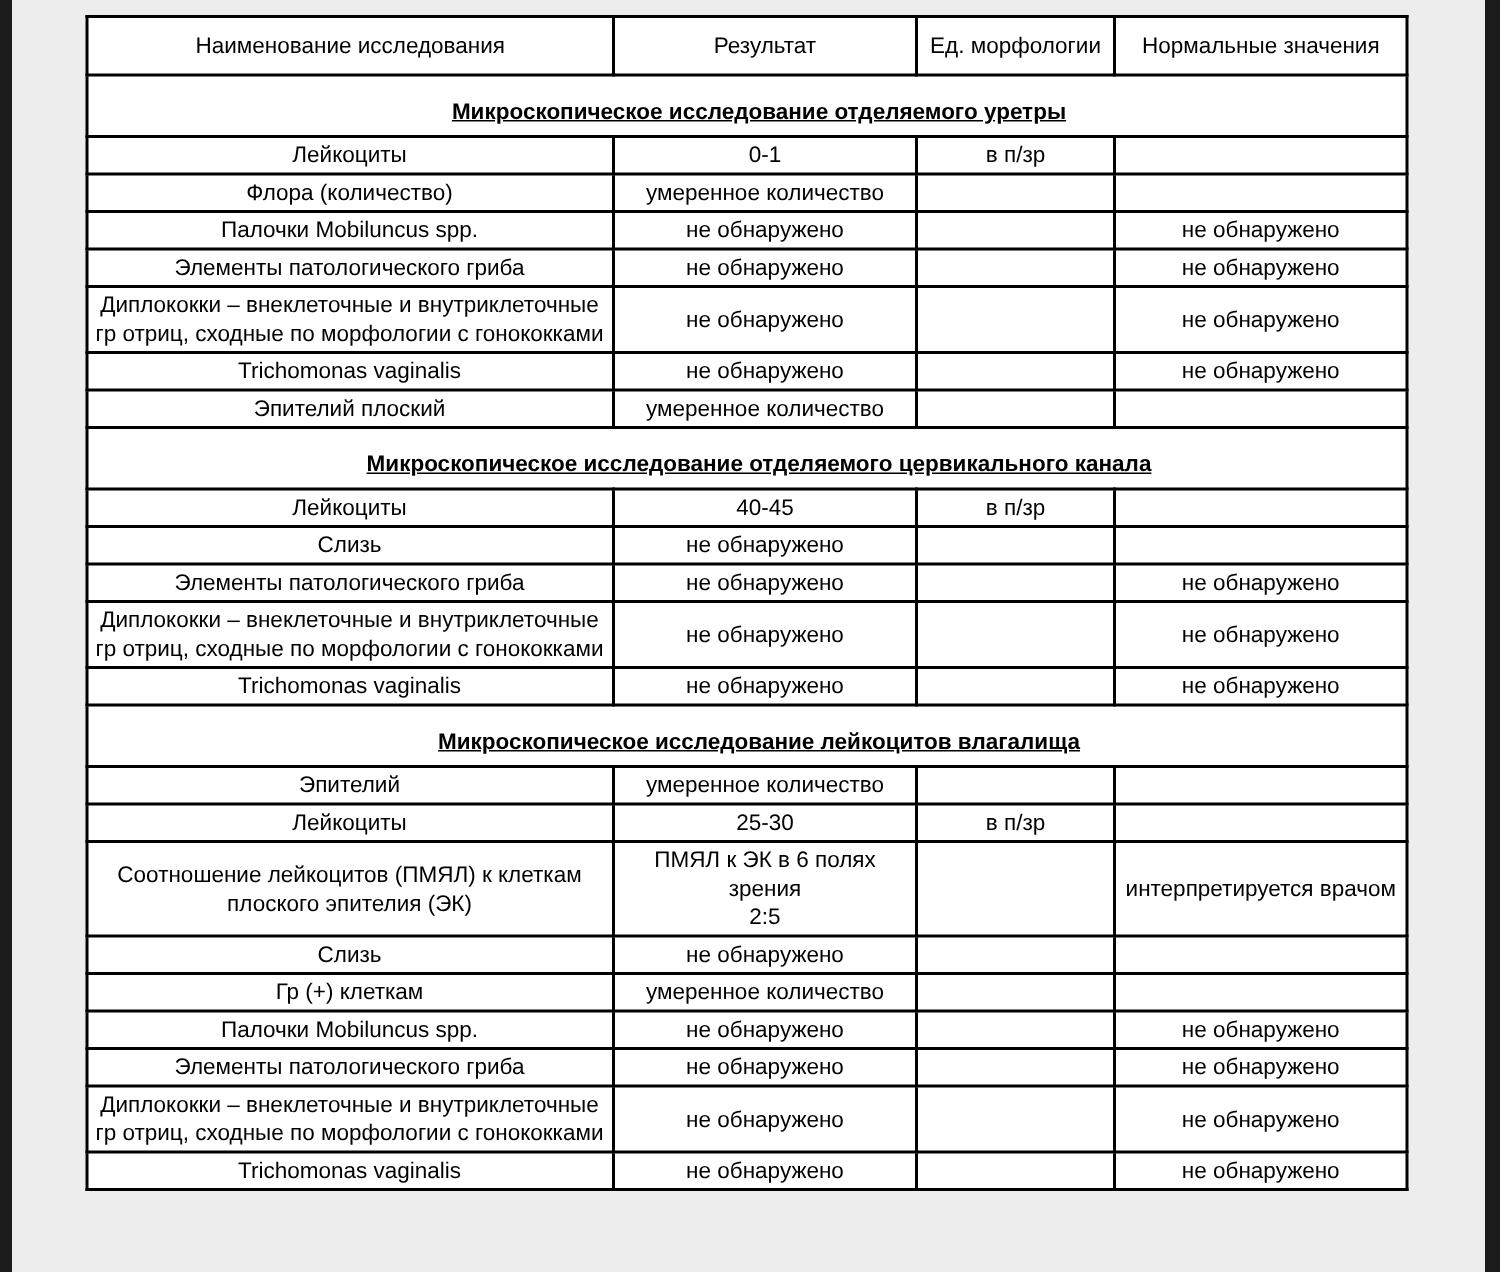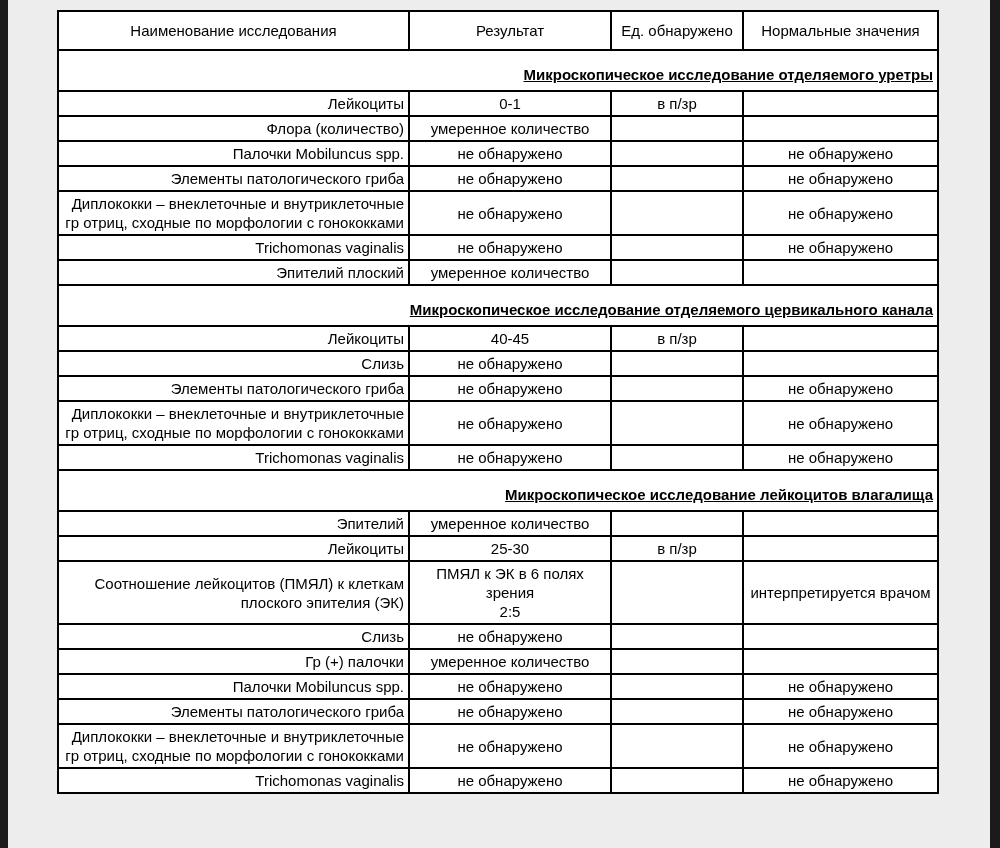--- a/index.html
+++ b/index.html
@@ -41,29 +41,29 @@
     border: 2px solid #000;
     vertical-align: middle;
     line-height: 19px;
   }
   table.results th {
     font-weight: normal;
     text-align: center;
     padding: 9px 4px;
   }
   td.section-title {
-    text-align: right;
+    text-align: center;
     padding: 14px 4px 6px 20px;
   }
   td.section-title span {
     font-weight: bold;
     text-decoration: underline;
   }
   td.name-col {
-    text-align: right;
+    text-align: center;
     padding: 2px 4px 2px 3px;
   }
   td.val-col {
     text-align: center;
     padding: 2px 4px;
     white-space: pre-line;
   }
 </style>
 </head>
 <body>
@@ -77,21 +77,21 @@
       <colgroup>
         <col style="width: 351px">
         <col style="width: 202px">
         <col style="width: 132px">
         <col style="width: 195px">
       </colgroup>
       <thead>
         <tr>
             <th>Наименование исследования</th>
             <th>Результат</th>
-            <th>Ед. обнаружено</th>
+            <th>Ед. морфологии</th>
             <th>Нормальные значения</th>
           </tr>
       </thead>
       <tbody>
           <tr>
             <td colspan="4" class="section-title"><span>Микроскопическое исследование отделяемого уретры</span></td>
           </tr>
           <tr>
             <td class="name-col">Лейкоциты</td>
             <td class="val-col">0-1</td>
@@ -189,21 +189,21 @@
             <td class="val-col"></td>
             <td class="val-col">интерпретируется врачом</td>
           </tr>
           <tr>
             <td class="name-col">Слизь</td>
             <td class="val-col">не обнаружено</td>
             <td class="val-col"></td>
             <td class="val-col"></td>
           </tr>
           <tr>
-            <td class="name-col">Гр (+) палочки</td>
+            <td class="name-col">Гр (+) клеткам</td>
             <td class="val-col">умеренное количество</td>
             <td class="val-col"></td>
             <td class="val-col"></td>
           </tr>
           <tr>
             <td class="name-col">Палочки Mobiluncus spp.</td>
             <td class="val-col">не обнаружено</td>
             <td class="val-col"></td>
             <td class="val-col">не обнаружено</td>
           </tr>

